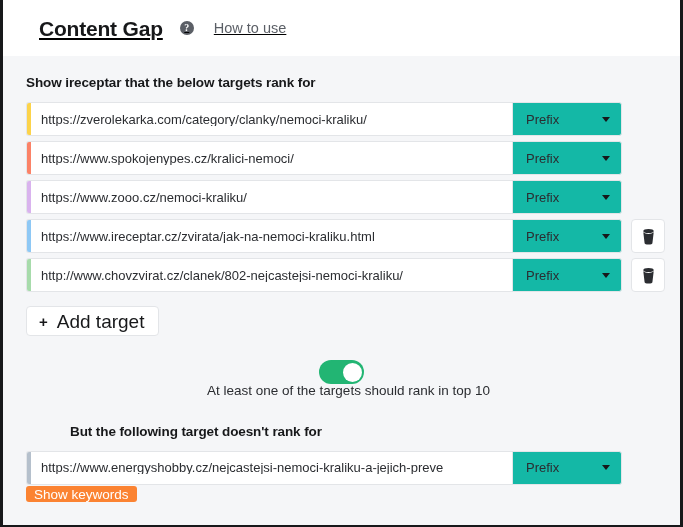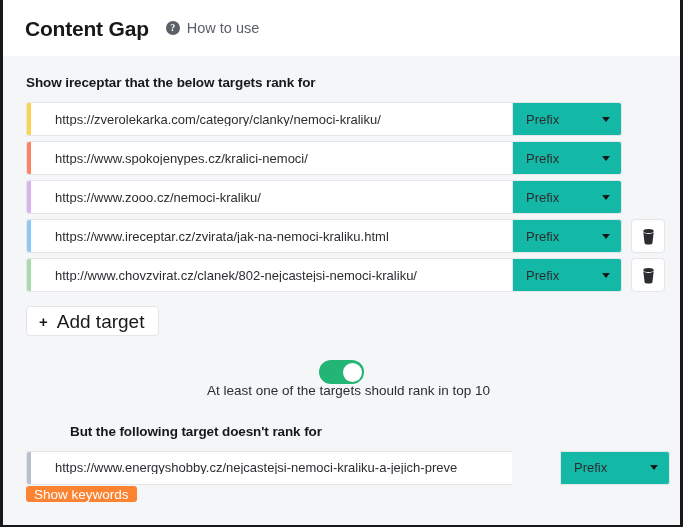--- a/index.html
+++ b/index.html
@@ -25,22 +25,23 @@
     border-bottom: 2px solid #17181a;
     background: #f5f6f8;
     overflow: hidden;
   }
   
   .page-header {
     background: #ffffff;
     height: 56px;
     display: flex;
     align-items: center;
-    padding: 0 0 0 22px;
-    box-sizing: border-box;
+    padding: 0 0 0 36px;
+    box-sizing: border-box;
+    text-decoration: underline;
   }
   .page-title {
     font-size: 21px;
     font-weight: bold;
     color: #17181a;
     letter-spacing: -0.2px;
     margin: 0;
     line-height: 1;
   }
   .howto {
@@ -60,21 +61,21 @@
     font-weight: bold;
     line-height: 14px;
     text-align: center;
     display: inline-block;
     flex: 0 0 auto;
     font-family: "Liberation Serif", serif;
   }
   .howto-label {
     font-size: 14.5px;
     color: #5b5f66;
-    margin-left: 7px;
+    margin-left: 20px;
     line-height: 1;
   }
 
   
   .panel {
     padding: 19px 23px 0 23px;
     background: #f5f6f8;
     box-sizing: border-box;
   }
   .section-label {
@@ -110,21 +111,21 @@
     overflow: hidden;
   }
   .accent {
     position: absolute;
     left: 0;
     top: 0;
     bottom: 0;
     width: 4px;
   }
   .url-text {
-    padding-left: 28px;
+    padding-left: 14px;
     font-size: 13px;
     color: #2b2d31;
     white-space: nowrap;
     overflow: hidden;
     line-height: 1;
   }
   .select-box {
     flex: 0 0 110px;
     width: 110px;
     background: #14b8a6;
@@ -224,21 +225,20 @@
     color: #2b2d31;
     margin-left: 14px;
     line-height: 1;
   }
 
   
   .exclude-row {
     display: flex;
     align-items: stretch;
     height: 34px;
-    gap: 48px;
   }
 
   
   .show-keywords-btn {
     display: inline-flex;
     align-items: center;
     justify-content: center;
     height: 16px;
     padding: 0 8px;
     background: #fb8332;

